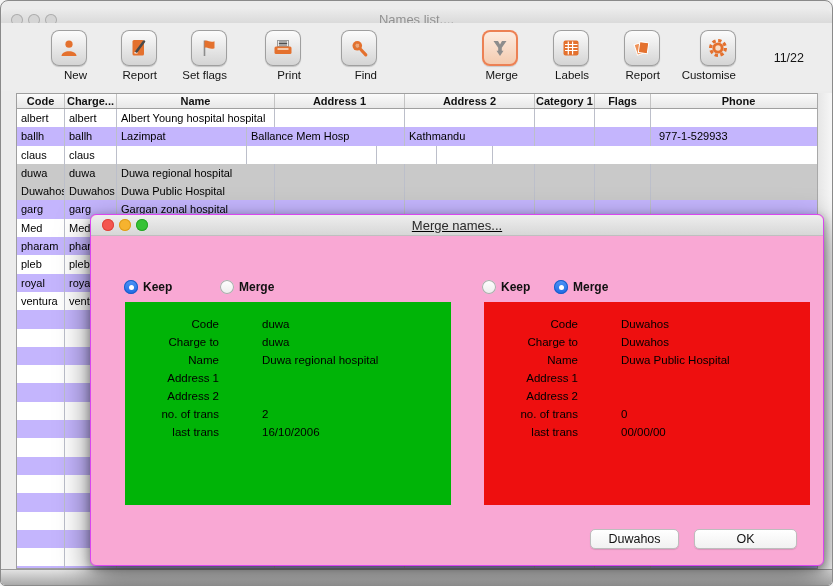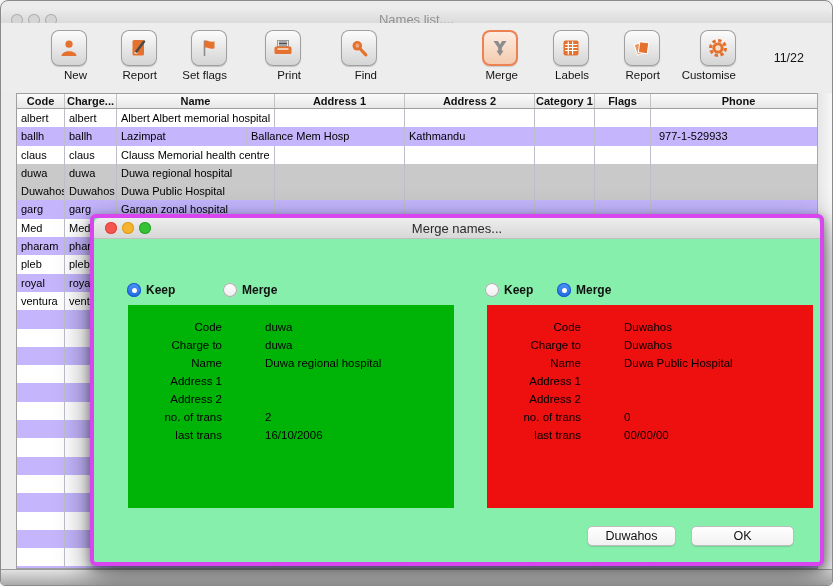--- a/index.html
+++ b/index.html
@@ -41,22 +41,22 @@
   .td{font-size:11px;line-height:18.3px;padding-left:4px;border-right:1px solid #bcbfca;
     overflow:hidden;white-space:nowrap;color:#000;}
   .c0{width:48px;}.c1{width:52px;}.c2{width:158px;}.c3{width:130px;}
   .c4{width:130px;}.c5{width:60px;}.c6{width:56px;}.c7{flex:1;padding-left:8px;}
   .vscroll{position:absolute;top:92px;right:0;width:15px;bottom:16px;
     background:linear-gradient(to right,#e6e6e6,#f7f7f7);border-left:1px solid #a8a8a8;}
   .bottombar{position:absolute;left:0;right:0;bottom:0;height:16px;
     background:linear-gradient(#e2e2e2,#a9a9a9);border-top:1px solid #9a9a9a;border-radius:0 0 4px 4px;}
   
   .dialog{position:absolute;left:89px;top:213px;width:734px;height:352px;
-    background:#86efac;border:4px solid #d946ef;border-radius:6px;
-    box-shadow:0 12px 32px rgba(0,0,0,.5),0 3px 10px rgba(0,0,0,.35);}
+    background:#f9a8d4;border:1px solid #d946ef;border-radius:6px;
+    box-shadow:0 12px 32px rgba(0,0,0,.5),0 3px 10px rgba(0,0,0,.35);text-decoration:underline;}
   .dlg-titlebar{position:relative;height:21px;background:linear-gradient(#eeeeee,#d7d7d7);
     border-bottom:1px solid #bfbfbf;border-radius:6px 6px 0 0;}
   .dlg-title{text-align:center;line-height:21px;font-size:13px;color:#2a2a2a;}
   .dlg-tl{position:absolute;top:4px;width:12px;height:12px;border-radius:50%;}
   .dlg-tl.red{left:11px;background:#f4564f;box-shadow:inset 0 0 0 1px #dd443d;}
   .dlg-tl.yellow{left:28px;background:#f6b32f;box-shadow:inset 0 0 0 1px #dd9c1c;}
   .dlg-tl.green{left:45px;background:#35c235;box-shadow:inset 0 0 0 1px #28a428;}
   .radio{position:absolute;width:14px;height:14px;border-radius:50%;
     background:linear-gradient(#ffffff,#ededed);box-shadow:inset 0 0 0 1px #ababab;}
   .radio.on{background:linear-gradient(#4f95f7,#1e6ae4);box-shadow:inset 0 0 0 1px #1c5dc9;}
@@ -219,41 +219,40 @@
       <div class="th c3">Address 1</div>
       <div class="th c4">Address 2</div>
       <div class="th c5">Category 1</div>
       <div class="th c6">Flags</div>
       <div class="th c7">Phone</div>
     </div>
     <div>
         <div class="trow">
           <div class="td c0">albert</div>
           <div class="td c1">albert</div>
-          <div class="td c2">Albert Albert memorial hospital</div>
+          <div class="td c2">Albert Young hospital hospital</div>
           <div class="td c3"></div>
           <div class="td c4"></div>
           <div class="td c5"></div>
           <div class="td c6"></div>
           <div class="td c7"></div>
         </div>
         <div class="trow alt">
           <div class="td c0">ballh</div>
           <div class="td c1">ballh</div>
           <div class="td c3">Lazimpat</div>
           <div class="td c2">Ballance Mem Hosp</div>
           <div class="td c4">Kathmandu</div>
           <div class="td c5"></div>
           <div class="td c6"></div>
           <div class="td c7">977-1-529933</div>
         </div>
         <div class="trow">
           <div class="td c0">claus</div>
           <div class="td c1">claus</div>
-          <div class="td c2">Clauss Memorial health centre</div>
           <div class="td c3"></div>
           <div class="td c4"></div>
           <div class="td c5"></div>
           <div class="td c6"></div>
           <div class="td c7"></div>
         </div>
         <div class="trow sel">
           <div class="td c0">duwa</div>
           <div class="td c1">duwa</div>
           <div class="td c2">Duwa regional hospital</div>

